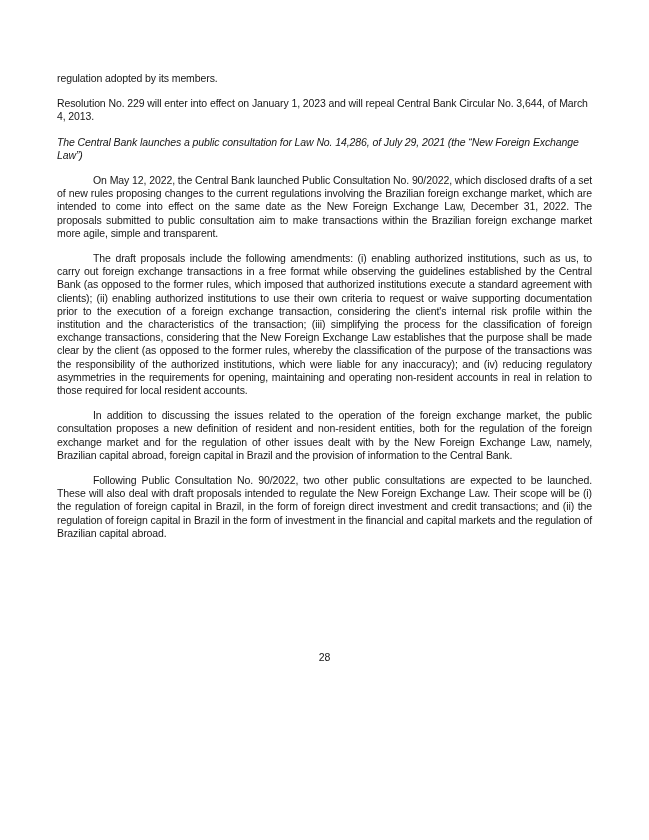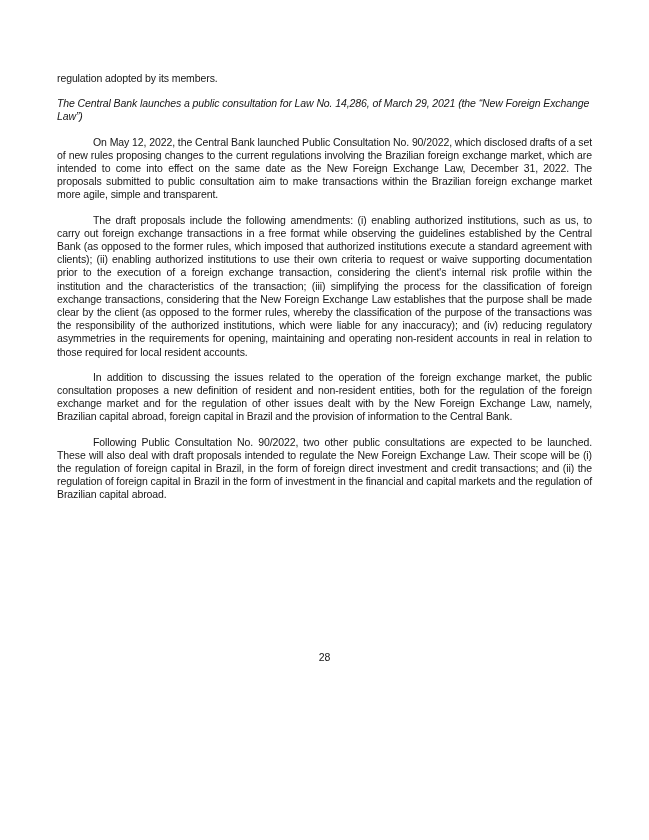--- a/index.html
+++ b/index.html
@@ -52,20 +52,21 @@
     font-size: 10.5px;
     color: #161616;
   }
 </style>
 </head>
 <body>
 
 <div class="page">
   <div class="content">
     <p class="short">regulation adopted by its members.</p>
-    <p class="heading">The Central Bank launches a public consultation for Law No. 14,286, of March 29, 2021 (the “New Foreign Exchange Law”)</p>
+    <p class="short">Resolution No. 229 will enter into effect on January 1, 2023 and will repeal Central Bank Circular No. 3,644, of March 4, 2013.</p>
+    <p class="heading">The Central Bank launches a public consultation for Law No. 14,286, of July 29, 2021 (the “New Foreign Exchange Law”)</p>
     <p class="indent">On May 12, 2022, the Central Bank launched Public Consultation No. 90/2022, which disclosed drafts of a set of new rules proposing changes to the current regulations involving the Brazilian foreign exchange market, which are intended to come into effect on the same date as the New Foreign Exchange Law, December 31, 2022. The proposals submitted to public consultation aim to make transactions within the Brazilian foreign exchange market more agile, simple and transparent.</p>
     <p class="indent">The draft proposals include the following amendments: (i) enabling authorized institutions, such as us, to carry out foreign exchange transactions in a free format while observing the guidelines established by the Central Bank (as opposed to the former rules, which imposed that authorized institutions execute a standard agreement with clients); (ii) enabling authorized institutions to use their own criteria to request or waive supporting documentation prior to the execution of a foreign exchange transaction, considering the client's internal risk profile within the institution and the characteristics of the transaction; (iii) simplifying the process for the classification of foreign exchange transactions, considering that the New Foreign Exchange Law establishes that the purpose shall be made clear by the client (as opposed to the former rules, whereby the classification of the purpose of the transactions was the responsibility of the authorized institutions, which were liable for any inaccuracy); and (iv) reducing regulatory asymmetries in the requirements for opening, maintaining and operating non-resident accounts in real in relation to those required for local resident accounts.</p>
     <p class="indent">In addition to discussing the issues related to the operation of the foreign exchange market, the public consultation proposes a new definition of resident and non-resident entities, both for the regulation of the foreign exchange market and for the regulation of other issues dealt with by the New Foreign Exchange Law, namely, Brazilian capital abroad, foreign capital in Brazil and the provision of information to the Central Bank.</p>
     <p class="indent">Following Public Consultation No. 90/2022, two other public consultations are expected to be launched. These will also deal with draft proposals intended to regulate the New Foreign Exchange Law. Their scope will be (i) the regulation of foreign capital in Brazil, in the form of foreign direct investment and credit transactions; and (ii) the regulation of foreign capital in Brazil in the form of investment in the financial and capital markets and the regulation of Brazilian capital abroad.</p>
   </div>
   <div class="page-number">28</div>
 </div>
 
 </body></html>

